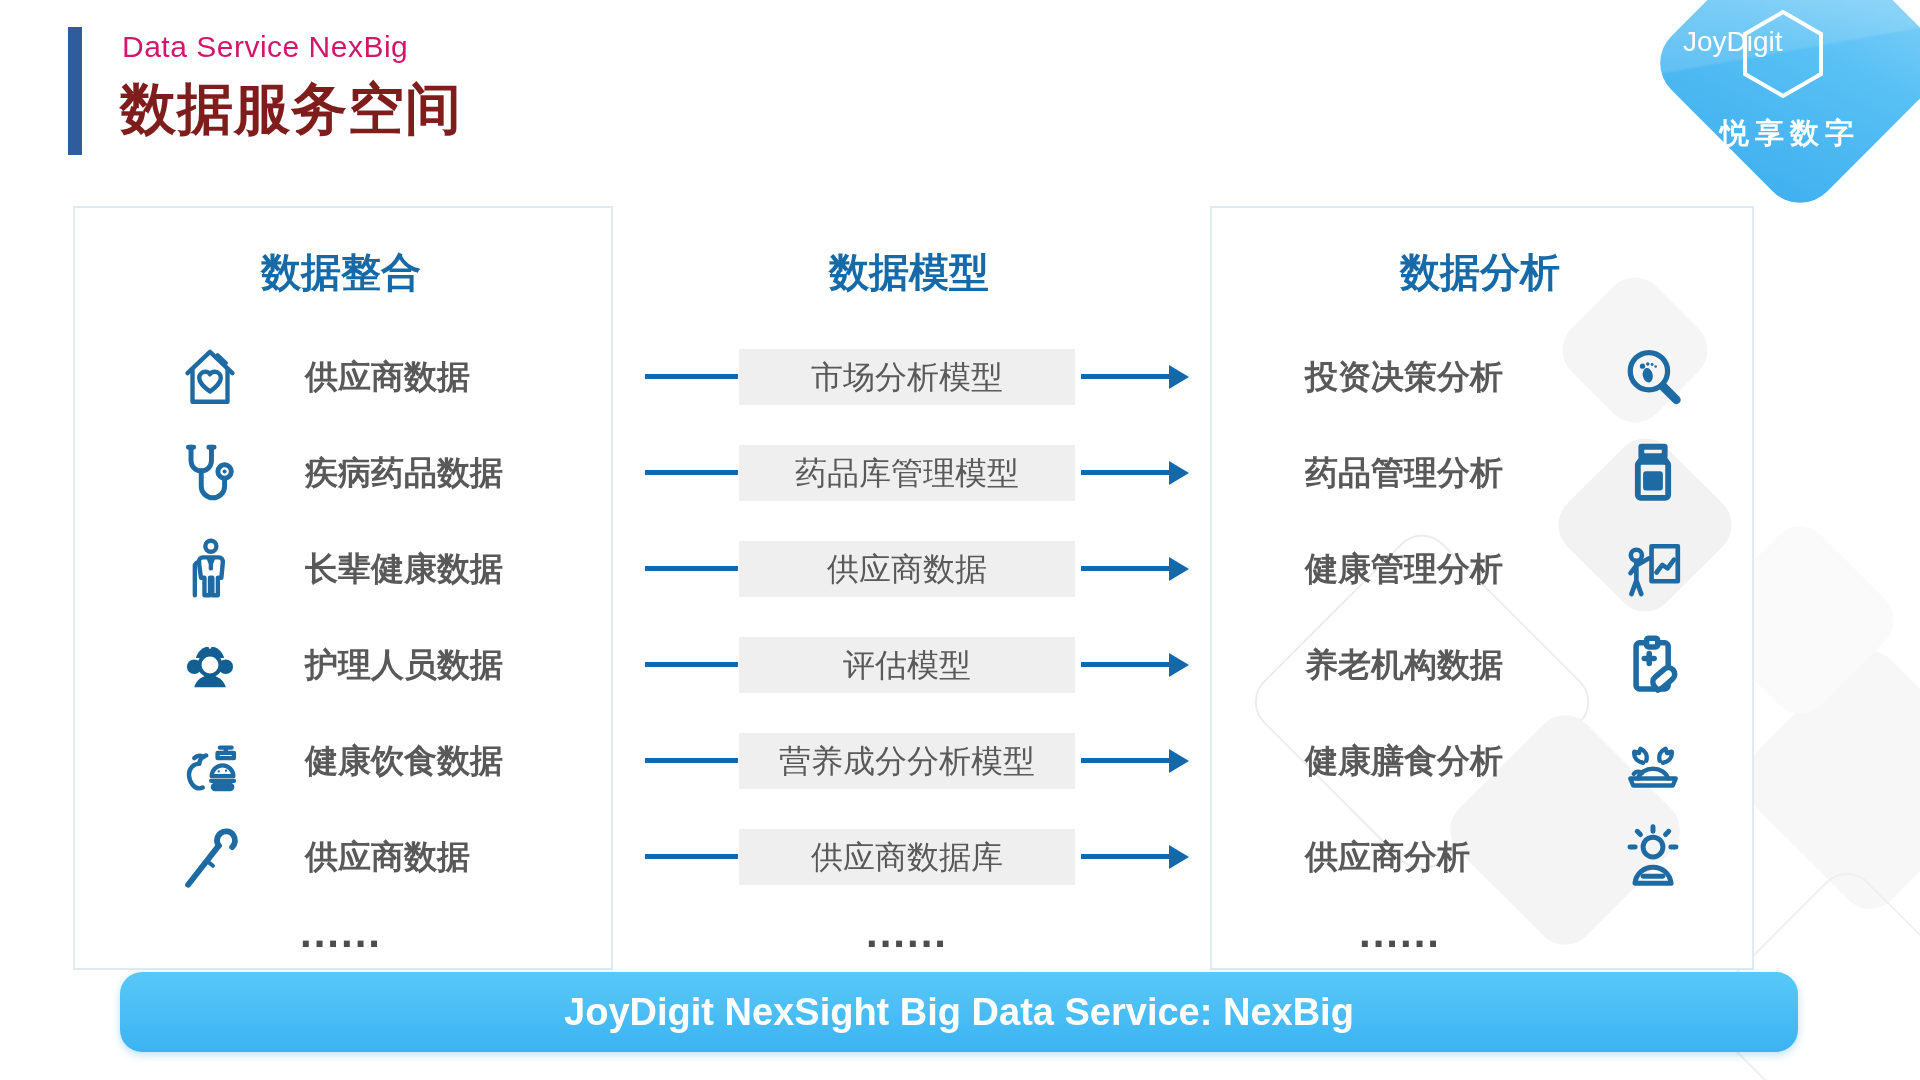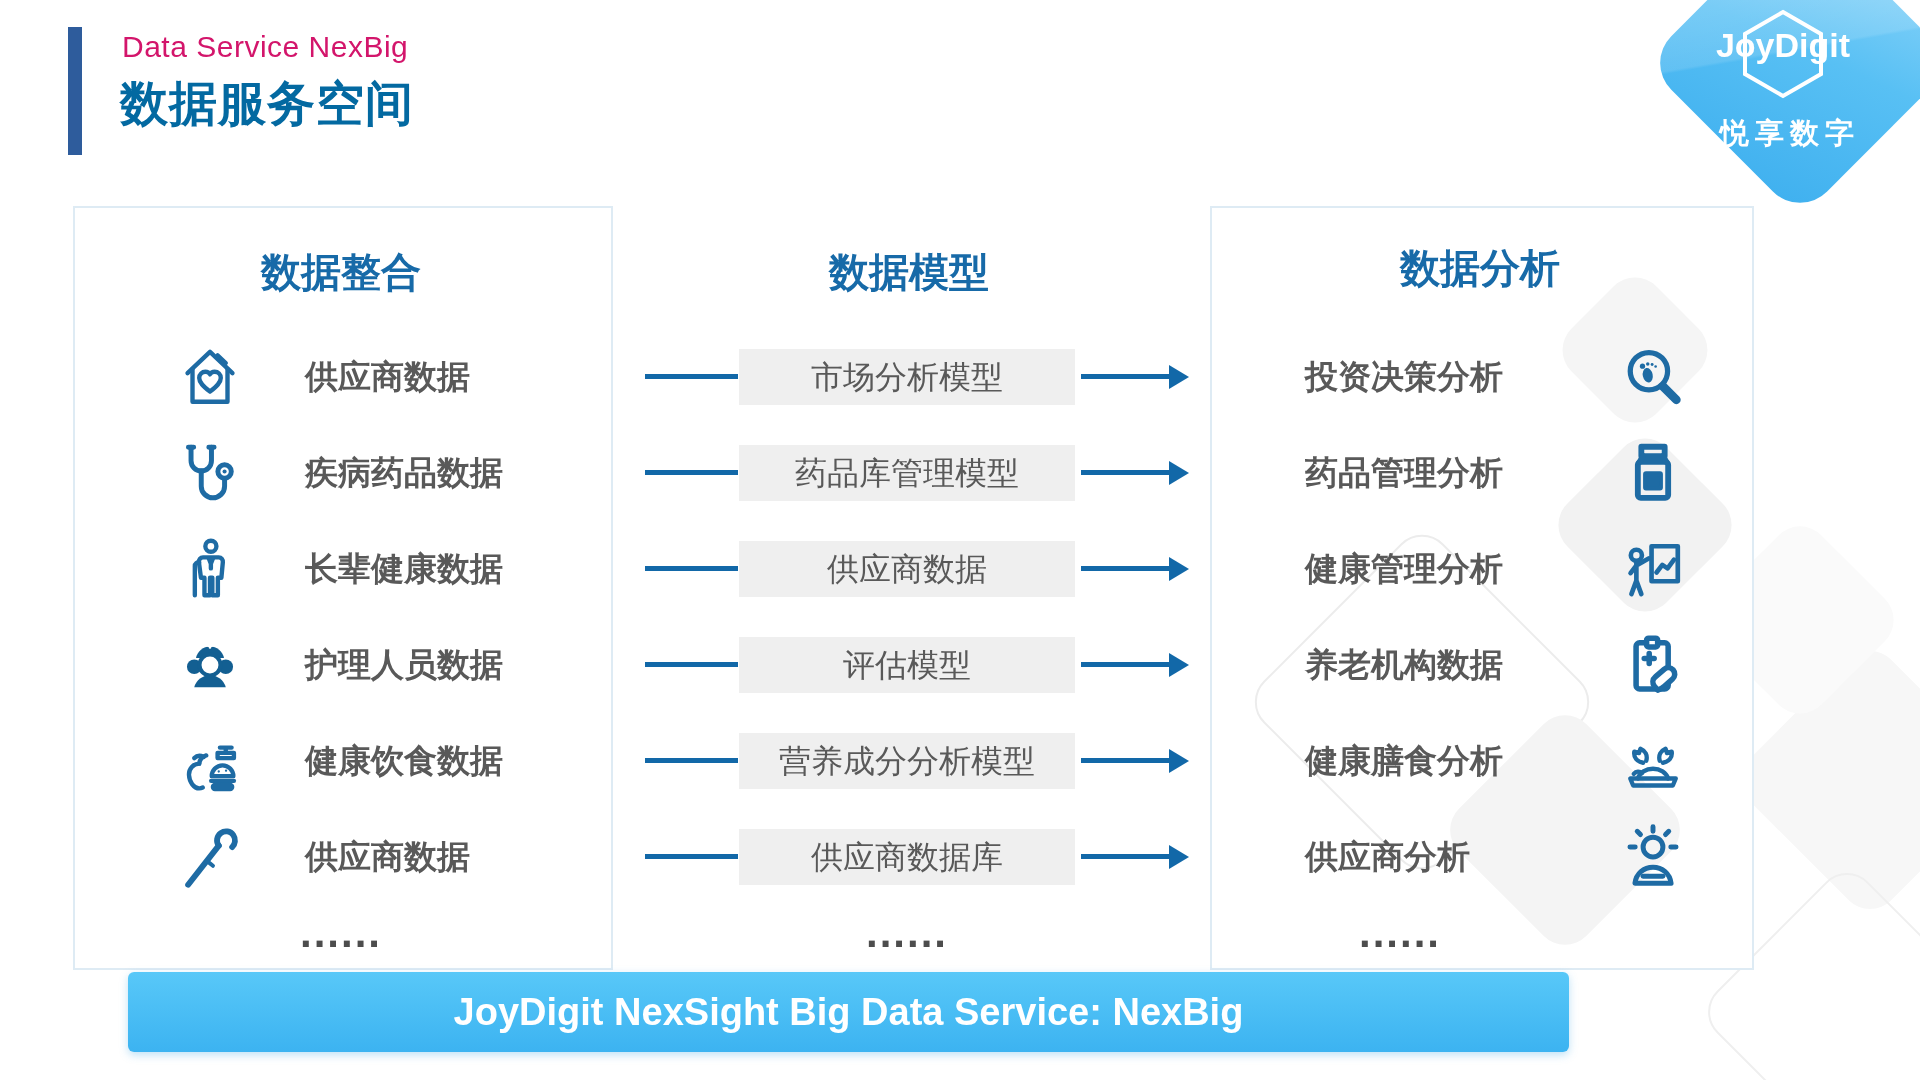--- a/index.html
+++ b/index.html
@@ -4,60 +4,60 @@
 <style>
   html,body{margin:0;padding:0;}
   body{
     width:1920px;height:1080px;position:relative;overflow:hidden;background:#ffffff;
     font-family:"Liberation Sans","DejaVu Sans",sans-serif;
   }
   .abs{position:absolute;}
   
   .accent-bar{left:68px;top:27px;width:14px;height:128px;background:#2E5C9C;z-index:4;}
   .kicker{left:122px;top:30px;font-size:30px;color:#D3156B;letter-spacing:.5px;z-index:4;}
-  .main-title{left:120px;top:72px;font-size:48px;font-weight:bold;color:#0369a1;letter-spacing:1px;z-index:4;}
+  .main-title{left:120px;top:72px;font-size:56px;font-weight:bold;color:#7f1d1d;letter-spacing:1px;z-index:4;}
   
   .logo-diamond{left:1690px;top:-47px;width:220px;height:220px;transform:rotate(45deg);
     border-radius:38px;background:linear-gradient(160deg,#8AD4F9 0%,#58C0F4 45%,#3FB0EF 100%);z-index:3;}
   .logo-diamond::after{content:"";position:absolute;inset:0;border-radius:38px;
     background:linear-gradient(125deg,rgba(255,255,255,.30) 0%,rgba(255,255,255,.12) 45%,rgba(255,255,255,0) 46%);}
   .logo-hex{left:1738px;top:8px;z-index:4;}
-  .logo-name{left:1683px;top:26px;width:200px;text-align:center;font-size:34px;font-weight:bold;color:#fff;z-index:5;}
+  .logo-name{left:1683px;top:26px;width:200px;font-size:28px;font-weight:normal;color:#fff;z-index:5;}
   .logo-tagline{left:1700px;top:114px;width:180px;text-align:center;font-size:29px;font-weight:bold;color:#fff;letter-spacing:6px;z-index:5;}
   
   .dec{transform:rotate(45deg);border-radius:30px;}
   .z0{z-index:0;} .z2{z-index:2;}
   
   .panel{background:#ffffff;border:2px solid #DEEBF4;z-index:1;}
   .panel-left{left:73px;top:206px;width:536px;height:760px;}
   .panel-right{left:1210px;top:206px;width:540px;height:760px;}
   .col-title{top:244px;height:56px;line-height:56px;text-align:center;font-size:40px;font-weight:bold;color:#176AA8;z-index:3;}
   .ct-left{left:73px;width:536px;}
   .ct-mid{left:608px;width:602px;}
-  .ct-right{left:1210px;width:540px;font-family:Liberation Mono, monospace;}
+  .ct-right{left:1210px;width:540px;}
   
   .lbl{font-size:33px;font-weight:bold;color:#595959;line-height:56px;white-space:nowrap;z-index:3;}
   .lbl-left{left:305px;}
   .lbl-right{left:1305px;}
   .icon{width:70px;height:70px;z-index:3;}
   .icon-left{left:175px;}
   .icon-right{left:1618px;}
   .line-in{left:645px;width:93px;height:5px;background:#1268A8;z-index:2;}
   .mbox{left:739px;width:336px;height:56px;background:#EFEFEF;text-align:center;line-height:56px;
         font-size:32px;color:#595959;white-space:nowrap;z-index:2;}
   .arr-line{left:1081px;width:89px;height:5px;background:#1268A8;z-index:2;}
   .arr-head{left:1169px;width:0;height:0;border-top:12px solid transparent;border-bottom:12px solid transparent;
         border-left:20px solid #1268A8;z-index:2;}
   .dots{top:916px;height:48px;text-align:center;font-size:42px;font-weight:bold;color:#4D4D4D;
         letter-spacing:2px;line-height:34px;z-index:3;}
   .dots-left{left:73px;width:536px;}
   .dots-mid{left:739px;width:336px;}
   .dots-right{left:1210px;width:380px;}
   
-  .banner{left:128px;top:972px;width:1441px;height:80px;border-radius:6px;
+  .banner{left:120px;top:972px;width:1678px;height:80px;border-radius:22px;
     background:linear-gradient(180deg,#58C8F8 0%,#3CB3F1 100%);
     box-shadow:0 3px 8px rgba(70,170,230,.35);z-index:5;}
   .banner-text{width:100%;height:80px;line-height:80px;text-align:center;font-size:38px;font-weight:bold;color:#ffffff;}
   svg.ic{stroke:#1E6BA4;fill:none;stroke-linecap:round;stroke-linejoin:round;}
 </style>
 </head>
 <body>
 
 <div class="abs dec z0" style="left:1770px;top:680px;width:200px;height:200px;background:#F7F7F7;"></div>
 <div class="abs dec z0" style="left:1740px;top:905px;width:210px;height:210px;border:2px solid #EFEFEF;"></div>

